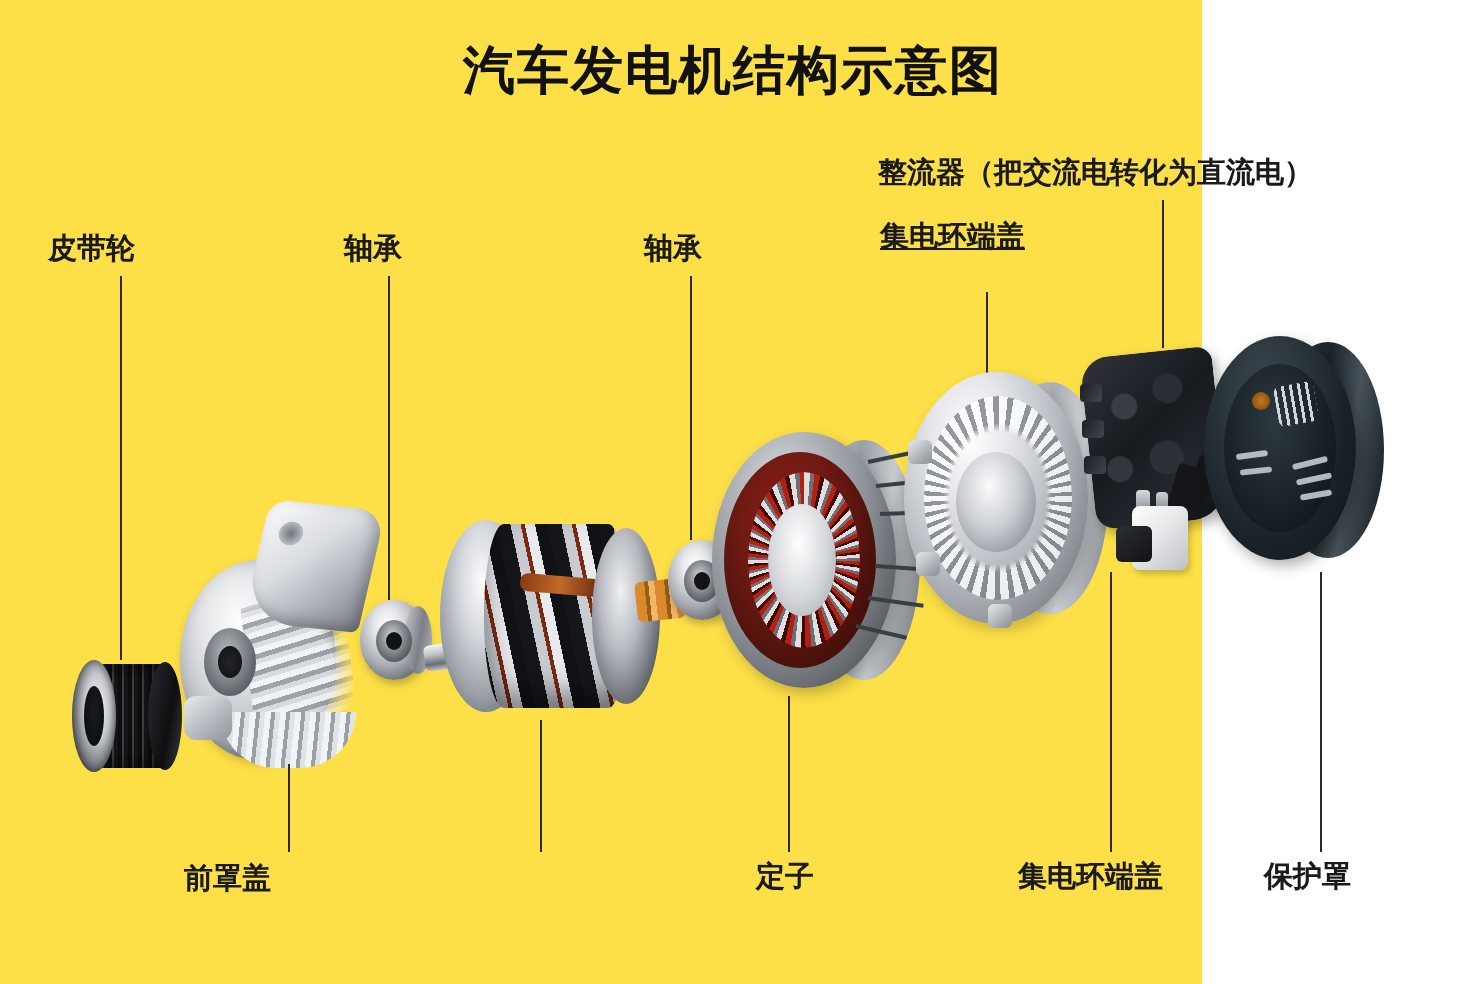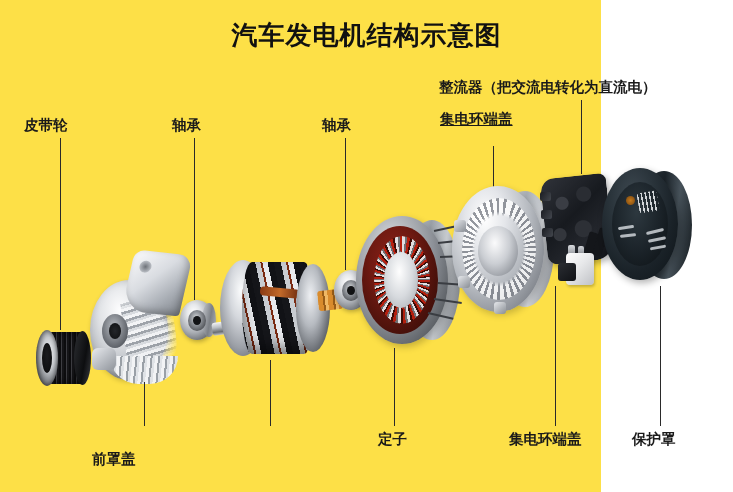--- a/index.html
+++ b/index.html
@@ -388,21 +388,21 @@
     <div class="dot"></div>
     <div class="coil"></div>
     <div class="slot" style="left:16px;top:58px;width:16px;transform:rotate(-8deg);"></div>
     <div class="slot" style="left:18px;top:66px;width:16px;transform:rotate(-6deg);"></div>
     <div class="slot" style="left:44px;top:62px;width:18px;transform:rotate(-14deg);"></div>
     <div class="slot" style="left:46px;top:70px;width:18px;transform:rotate(-12deg);"></div>
     <div class="slot" style="left:48px;top:78px;width:16px;transform:rotate(-10deg);"></div>
   </div>
 
   <div class="leader" style="left:144px;top:382px;height:44px;"></div>
-  <div class="label" style="left:92px;top:452px;">前罩盖</div>
+  <div class="label" style="left:92px;top:433px;">前罩盖</div>
 
   <div class="leader" style="left:270px;top:360px;height:66px;"></div>
 
   <div class="leader" style="left:394px;top:348px;height:78px;"></div>
   <div class="label" style="left:378px;top:432px;">定子</div>
 
   <div class="leader" style="left:555px;top:286px;height:140px;"></div>
   <div class="label" style="left:509px;top:432px;">集电环端盖</div>
 
   <div class="leader" style="left:660px;top:286px;height:140px;"></div>

